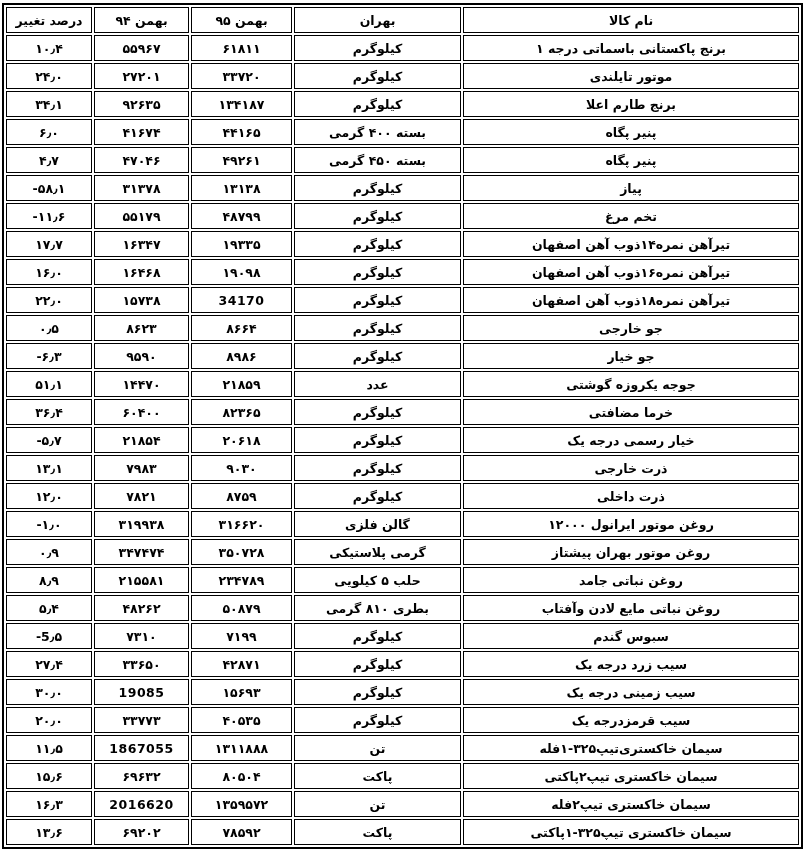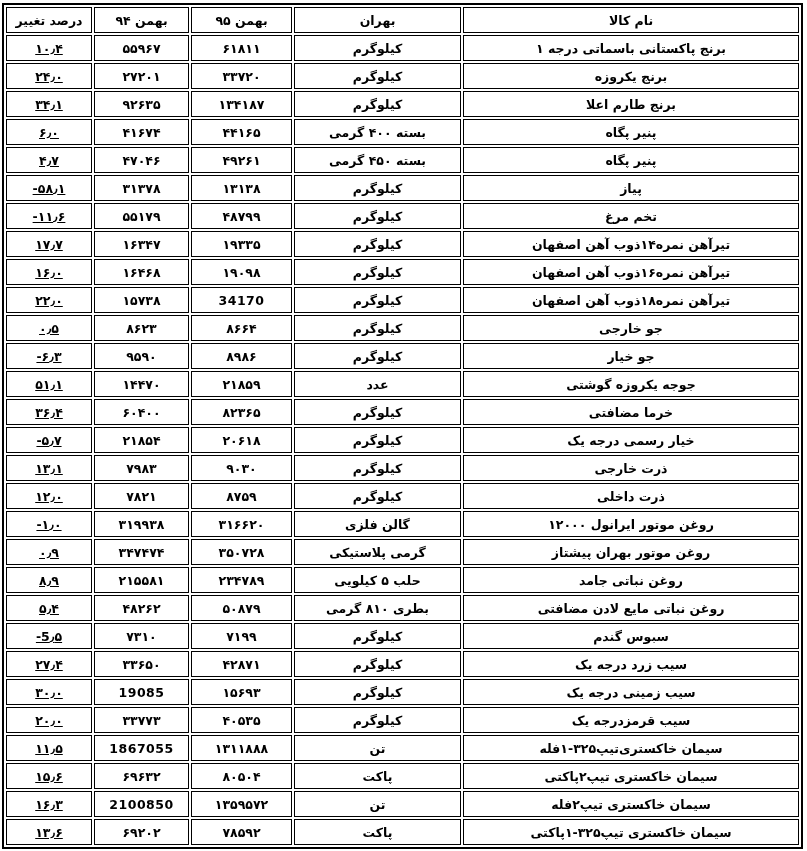--- a/index.html
+++ b/index.html
@@ -36,21 +36,21 @@
     overflow: hidden;
     white-space: nowrap;
     background: #ffffff;
   }
   col.c-name   { width: 336px; }
   col.c-unit   { width: 167px; }
   col.c-b95    { width: 101px; }
   col.c-b94    { width: 95px;  }
   col.c-pct    { width: 86px;  }
   td.num, td.pct { font-size: 13px; letter-spacing: 0.5px; }
-  td.pct { direction: ltr; text-decoration: underline; }
+  td.pct { direction: ltr; }
 </style>
 </head>
 <body>
 
 <table class="price-table">
   <colgroup>
     <col class="c-name">
     <col class="c-unit">
     <col class="c-b95">
     <col class="c-b94">
@@ -67,21 +67,21 @@
   </thead>
   <tbody id="table-body">
       <tr>
         <td>برنج پاکستانی باسماتی درجه ۱</td>
         <td>کیلوگرم</td>
         <td class="num">۶۱۸۱۱</td>
         <td class="num">۵۵۹۶۷</td>
         <td class="pct">۱۰٫۴</td>
       </tr>
       <tr>
-        <td>برنج یکروزه</td>
+        <td>موتور تایلندی</td>
         <td>کیلوگرم</td>
         <td class="num">۳۳۷۲۰</td>
         <td class="num">۲۷۲۰۱</td>
         <td class="pct">۲۴٫۰</td>
       </tr>
       <tr>
         <td>برنج طارم اعلا</td>
         <td>کیلوگرم</td>
         <td class="num">۱۳۴۱۸۷</td>
         <td class="num">۹۲۶۳۵</td>
@@ -200,21 +200,21 @@
         <td class="pct">۰٫۹</td>
       </tr>
       <tr>
         <td>روغن نباتی جامد</td>
         <td>حلب ۵ کیلویی</td>
         <td class="num">۲۳۴۷۸۹</td>
         <td class="num">۲۱۵۵۸۱</td>
         <td class="pct">۸٫۹</td>
       </tr>
       <tr>
-        <td>روغن نباتی مایع لادن مضافتی</td>
+        <td>روغن نباتی مایع لادن وآفتاب</td>
         <td>بطری ۸۱۰ گرمی</td>
         <td class="num">۵۰۸۷۹</td>
         <td class="num">۴۸۲۶۲</td>
         <td class="pct">۵٫۴</td>
       </tr>
       <tr>
         <td>سبوس گندم</td>
         <td>کیلوگرم</td>
         <td class="num">۷۱۹۹</td>
         <td class="num">۷۳۱۰</td>
@@ -252,21 +252,21 @@
         <td>سیمان خاکستری تیپ۲پاکتی</td>
         <td>پاکت</td>
         <td class="num">۸۰۵۰۴</td>
         <td class="num">۶۹۶۳۲</td>
         <td class="pct">۱۵٫۶</td>
       </tr>
       <tr>
         <td>سیمان خاکستری تیپ۲فله</td>
         <td>تن</td>
         <td class="num">۱۳۵۹۵۷۲</td>
-        <td class="num">2100850</td>
+        <td class="num">2016620</td>
         <td class="pct">۱۶٫۳</td>
       </tr>
       <tr>
         <td>سیمان خاکستری تیپ۳۲۵-۱پاکتی</td>
         <td>پاکت</td>
         <td class="num">۷۸۵۹۲</td>
         <td class="num">۶۹۲۰۲</td>
         <td class="pct">۱۳٫۶</td>
       </tr>
     </tbody>

